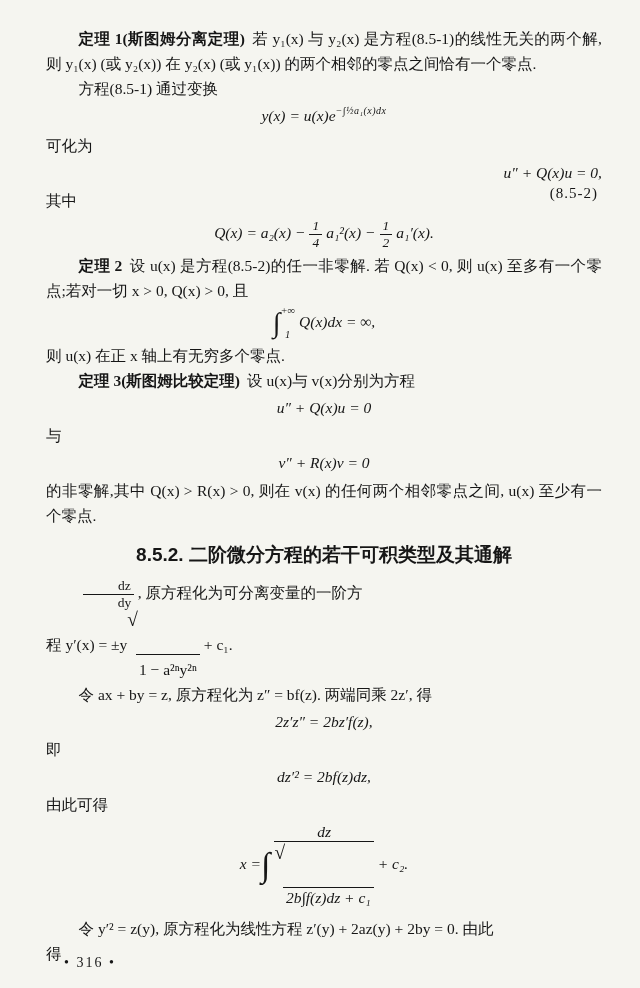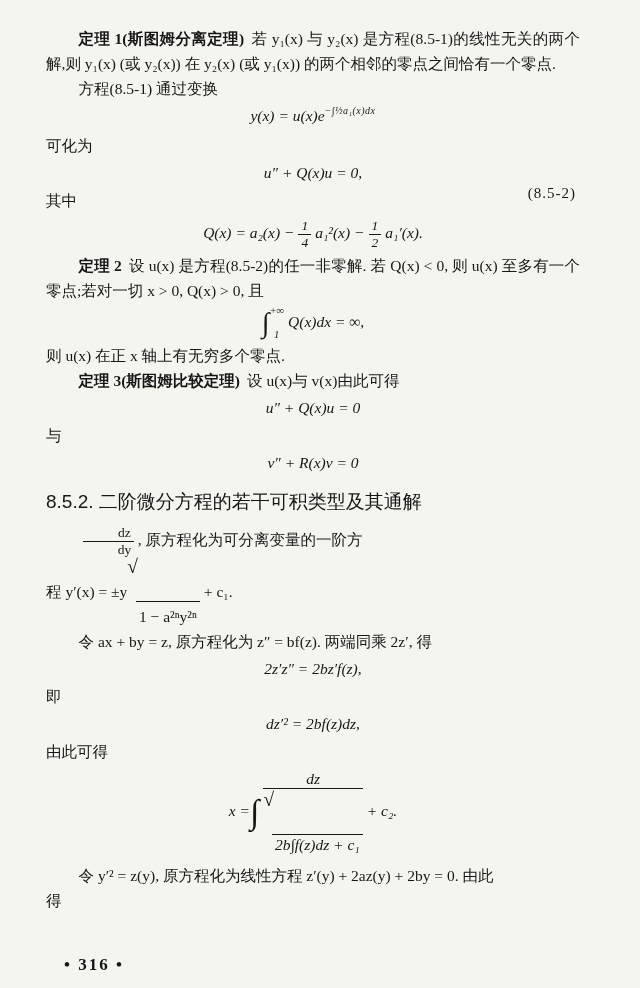--- a/index.html
+++ b/index.html
@@ -3,31 +3,31 @@
 <meta charset="utf-8">
 <style>
   html,body{margin:0;padding:0;background:#d8d8d4;}
   .page{
     width:640px;height:988px;position:relative;overflow:hidden;
     background:#f5f5f0;
     color:#161616;
     font-family:"Liberation Serif","DejaVu Serif",serif;
     box-sizing:border-box;
   }
-  .content{padding:26px 60px 0 46px;}
+  .content{padding:26px 38px 0 46px;}
   p{margin:0;font-size:15.5px;line-height:25px;text-align:justify;word-break:break-all;}
   .indent{text-indent:2.1em;}
   .thm-label{font-weight:bold;}
   .after-label{margin-left:7px;}
   
   .eq{
     text-align:center;font-size:15.5px;line-height:24px;margin:3px 0;
     font-style:italic;white-space:nowrap;word-break:normal;
   }
-  .eq-row{position:relative;}
+  .eq-row{position:relative;text-align:right;}
   .eq-num{
     position:absolute;right:4px;top:8px;font-style:normal;font-size:15px;letter-spacing:1px;margin-top:12px;
   }
   
   .e-sup{font-size:10px;position:relative;top:-7px;letter-spacing:.5px;}
   
   .frac{
     display:inline-flex;flex-direction:column;align-items:center;
     vertical-align:middle;margin:0 4px;line-height:1.05;
   }
@@ -41,29 +41,29 @@
     display:inline-flex;flex-direction:column;justify-content:space-between;
     height:34px;font-size:10.5px;vertical-align:middle;margin:0 4px 0 0;line-height:1;
   }
   
   .sqrt{display:inline-flex;align-items:flex-start;vertical-align:middle;}
   .sqrt .rad{font-size:1.25em;line-height:1;margin-right:-2px;font-style:normal;}
   .sqrt .bar{border-top:1.4px solid #161616;padding:2px 3px 0 3px;margin-top:44px;}
   
   .sec-heading{
     font-family:"Liberation Sans","DejaVu Sans",sans-serif;
-    font-size:19px;font-weight:normal;margin:15px 0 9px 0;text-align:left;line-height:24px;
+    font-size:19px;font-weight:bold;margin:15px 0 9px 0;text-align:center;line-height:24px;
   }
   .item-num{font-weight:bold;margin-right:10px;}
   .tall{line-height:34px;}
   .big-eq{margin:7px 0 9px 0;}
   .big-eq .frac{margin:0 4px;}
   .page-number{
     position:absolute;left:64px;top:955px;
-    font-size:17px;font-weight:bold;letter-spacing:2px;
+    font-size:14px;font-weight:normal;letter-spacing:2px;
   }
 </style>
 </head>
 <body>
 
 <div class="page">
   <div class="content">
 
     <p class="indent"><span class="thm-label">定理 1(斯图姆分离定理)</span><span class="after-label">若 y₁(x) 与 y₂(x) 是方程(8.5-1)的线性无关的两个解,则 y₁(x) (或 y₂(x)) 在 y₂(x) (或 y₁(x)) 的两个相邻的零点之间恰有一个零点.</span></p>
 
@@ -87,28 +87,29 @@
 
     <p class="indent"><span class="thm-label">定理 2</span><span class="after-label">设 u(x) 是方程(8.5-2)的任一非零解. 若 Q(x) &lt; 0, 则 u(x) 至多有一个零点;若对一切 x &gt; 0, Q(x) &gt; 0, 且</span></p>
 
     <div class="eq"><span class="int-big">∫</span><span class="limits">
           <span>+∞</span>
           <span>1</span>
         </span><span>Q(x)dx = ∞,</span></div>
 
     <p>则 u(x) 在正 x 轴上有无穷多个零点.</p>
 
-    <p class="indent"><span class="thm-label">定理 3(斯图姆比较定理)</span><span class="after-label">设 u(x)与 v(x)由此可得</span></p>
+    <p class="indent"><span class="thm-label">定理 3(斯图姆比较定理)</span><span class="after-label">设 u(x)与 v(x)分别为方程</span></p>
 
     <div class="eq">u″ + Q(x)u = 0</div>
 
     <p>与</p>
 
     <div class="eq">v″ + R(x)v = 0</div>
 
+    <p>的非零解,其中 Q(x) &gt; R(x) &gt; 0, 则在 v(x) 的任何两个相邻零点之间, u(x) 至少有一个零点.</p>
 
     <div class="sec-heading">8.5.2. 二阶微分方程的若干可积类型及其通解</div>
 
 
     <p class="indent tall"><span class="frac frac-sm">
           <span class="num">dz</span>
           <span class="den">dy</span>
         </span><span>, 原方程化为可分离变量的一阶方</span></p>
 
     <p><span>程 y′(x) = ±y</span><span class="sqrt">

